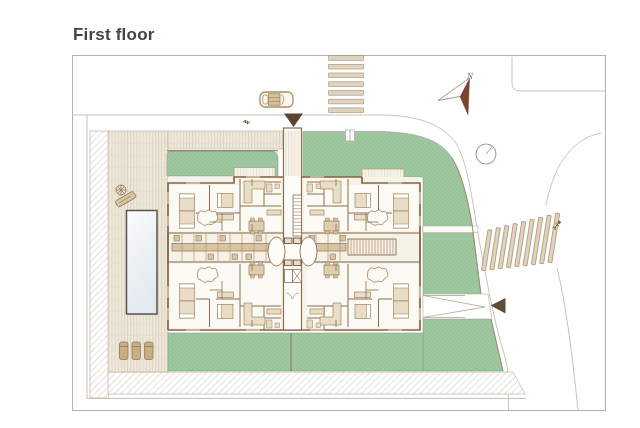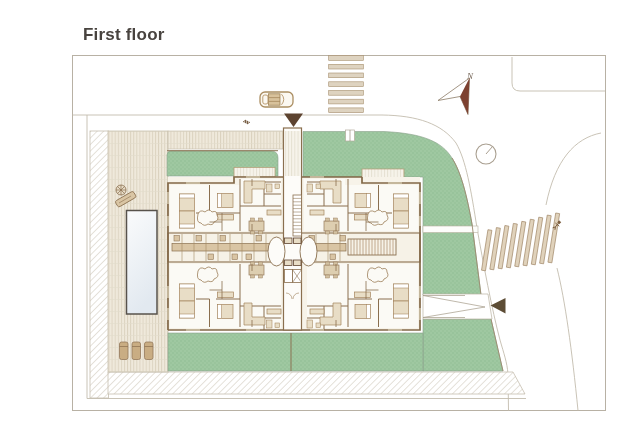--- a/index.html
+++ b/index.html
@@ -1,16 +1,16 @@
 <!DOCTYPE html>
 <html><head>
 <meta charset="utf-8">
 <style>
   html,body{margin:0;padding:0;background:#ffffff;width:640px;height:428px;overflow:hidden;}
-  .title{position:absolute;left:83px;top:25px;font-family:"Liberation Sans",sans-serif;
+  .title{position:absolute;left:73px;top:25px;font-family:"Liberation Sans",sans-serif;
          font-size:17px;font-weight:bold;color:#48433f;letter-spacing:0.2px;}
   svg{position:absolute;left:0;top:0;}
 </style>
 </head>
 <body>
 <div class="title">First floor</div>
 <svg width="640" height="428" viewBox="0 0 640 428">
 <defs>
   <pattern id="grass" width="4" height="4" patternUnits="userSpaceOnUse">
     <rect width="4" height="4" fill="#9fc8a1"></rect>

